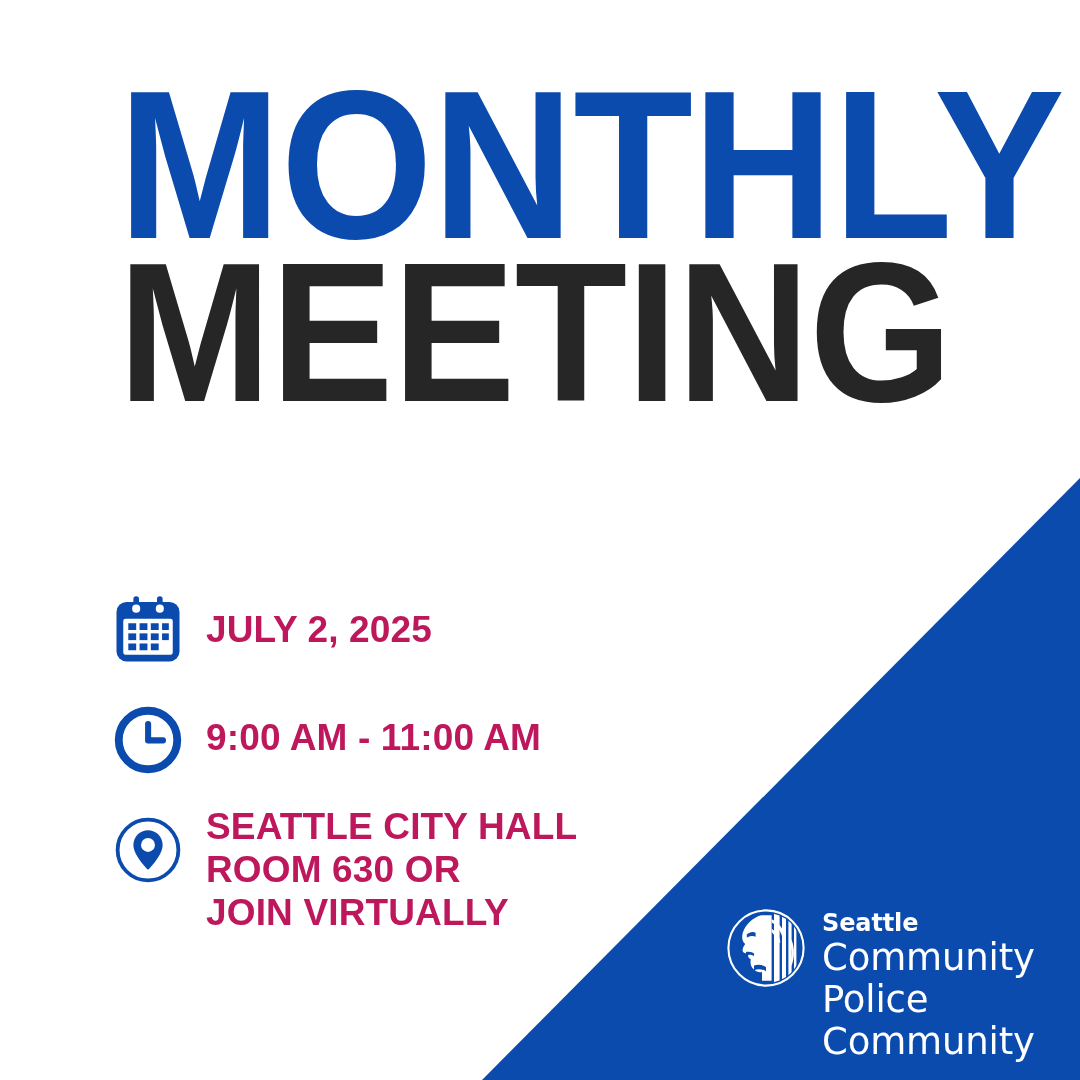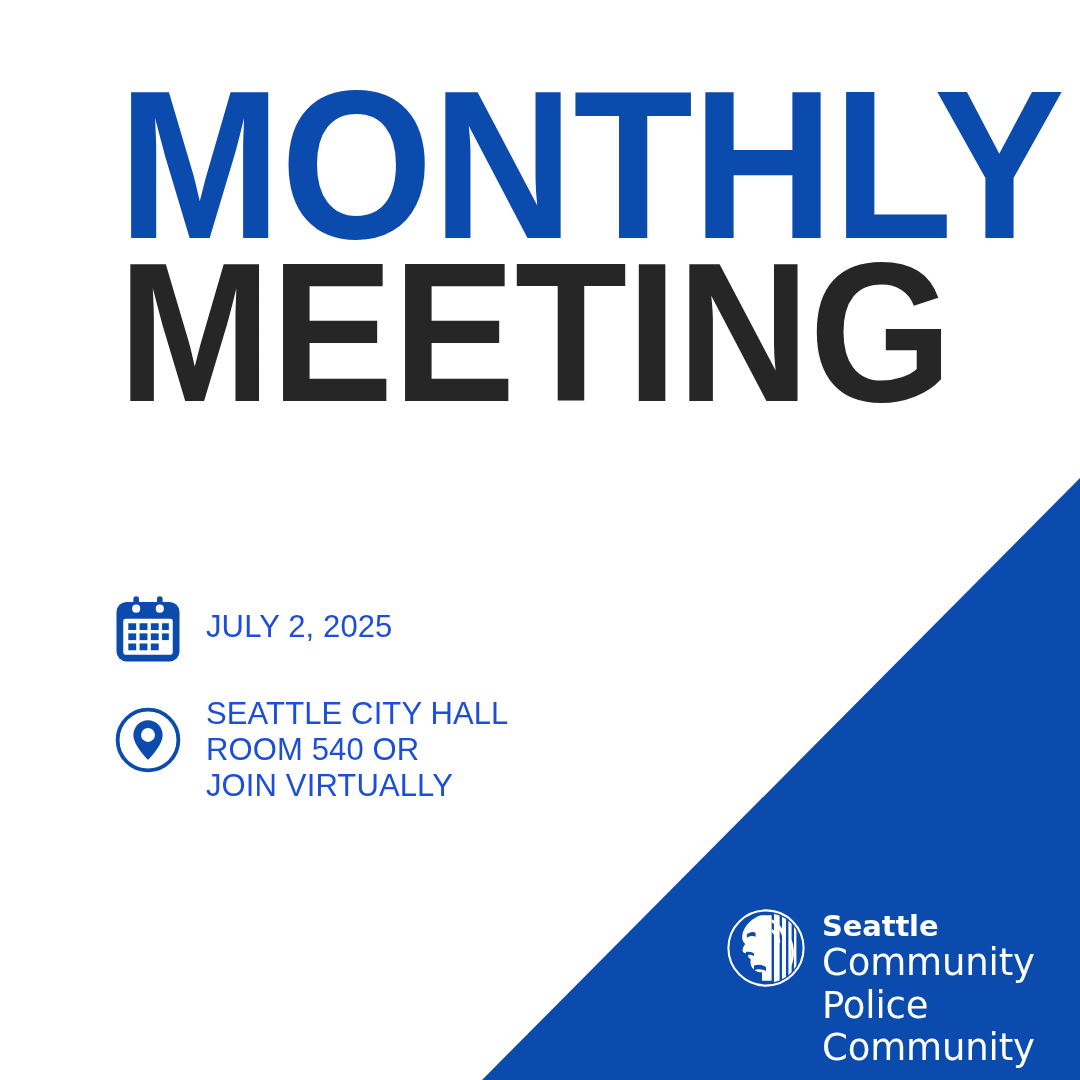--- a/index.html
+++ b/index.html
@@ -81,24 +81,24 @@
     height: 88px;
     display: flex;
     align-items: center;
     justify-content: center;
   }
   .detail-icon svg { display: block; }
 
   .detail-text {
     flex: 1 1 auto;
     padding-left: 14px;
-    color: #1d4ed8;
+    color: #be185d;
     font-family: "Liberation Sans", sans-serif;
-    font-weight: 400;
-    font-size: 31px;
+    font-weight: 700;
+    font-size: 37px;
     line-height: 1.08;
     letter-spacing: 0.004em;
     padding-top: 22px;
     white-space: pre-line;
   }
   .detail-row.row-date .detail-text { padding-top: 24px; }
   .detail-row.row-time .detail-text { padding-top: 22px; }
   .detail-row.row-location .detail-text {
     padding-top: 0px;
     line-height: 1.16;
@@ -119,21 +119,21 @@
   }
   .logo-seal svg { display: block; }
   .logo-words {
     padding-left: 16px;
     padding-top: 2px;
     color: #ffffff;
   }
   .logo-word-main {
     font-family: "DejaVu Sans", sans-serif;
     font-weight: 700;
-    font-size: 29px;
+    font-size: 24px;
     line-height: 1.12;
     letter-spacing: -0.005em;
   }
   .logo-word-sub {
     font-family: "DejaVu Sans", sans-serif;
     font-weight: 400;
     font-size: 37px;
     line-height: 1.14;
     letter-spacing: -0.004em;
   }
@@ -179,31 +179,41 @@
           <rect x="44.5" y="35" width="6" height="6" fill="#0B4BAE"></rect>
 
           <rect x="14.5" y="44" width="7" height="6" fill="#0B4BAE"></rect>
           <rect x="24.5" y="44" width="7" height="6" fill="#0B4BAE"></rect>
           <rect x="34.5" y="44" width="7" height="6" fill="#0B4BAE"></rect>
         </svg>
       </span>
       <span class="detail-text">JULY 2, 2025</span>
     </div>
 
+    <div class="detail-row row-time">
+      <span class="detail-icon">
+        <svg viewBox="0 0 64 64" width="72" height="72" aria-hidden="true">
+          <circle cx="32" cy="32" r="26" fill="none" stroke="#0B4BAE" stroke-width="7"></circle>
+          <rect x="29.4" y="15" width="5.4" height="20" rx="2.6" fill="#0B4BAE"></rect>
+          <rect x="31" y="29.6" width="17" height="5.4" rx="2.6" fill="#0B4BAE"></rect>
+        </svg>
+      </span>
+      <span class="detail-text">9:00 AM - 11:00 AM</span>
+    </div>
 
     <div class="detail-row row-location">
       <span class="detail-icon">
         <svg viewBox="0 0 64 64" width="72" height="72" aria-hidden="true">
           <circle cx="32" cy="32" r="27" fill="none" stroke="#0B4BAE" stroke-width="3.4"></circle>
           <path d="M32 14.5c-7.2 0-13 5.8-13 13 0 9.6 13 22 13 22s13-12.4 13-22c0-7.2-5.8-13-13-13z" fill="#0B4BAE"></path>
           <circle cx="32" cy="27.5" r="6.2" fill="#FFFFFF"></circle>
         </svg>
       </span>
       <span class="detail-text">SEATTLE CITY HALL
-ROOM 540 OR
+ROOM 630 OR
 JOIN VIRTUALLY</span>
     </div>
 
   </div>
 
   <div class="logo-lockup">
     <span class="logo-seal">
       <svg viewBox="0 0 100 100" width="80" height="80" aria-hidden="true">
         <circle cx="50" cy="50" r="47" fill="none" stroke="#FFFFFF" stroke-width="2.6"></circle>
         <clipPath id="sealClip">

